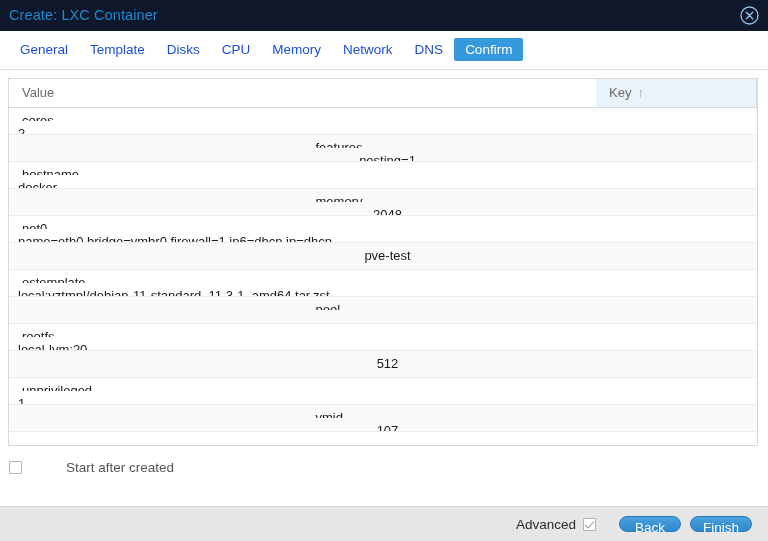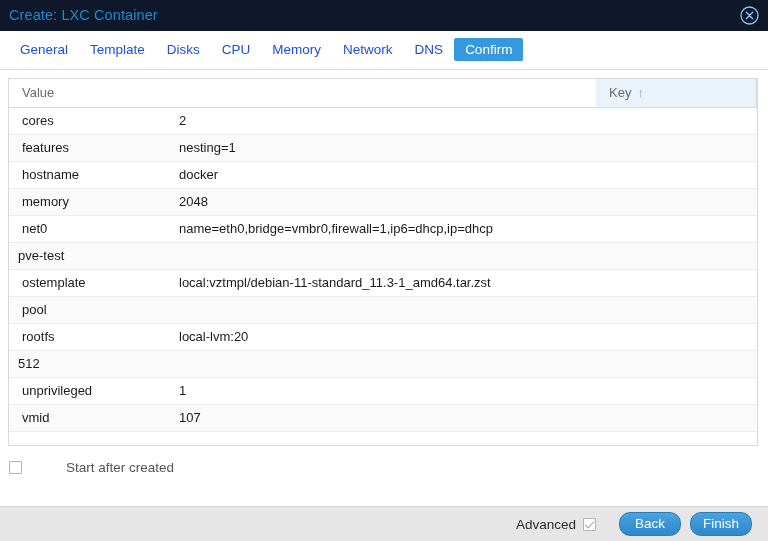--- a/index.html
+++ b/index.html
@@ -138,23 +138,25 @@
   .grid-body {
     position: relative;
   }
   .row {
     display: flex;
     height: 27px;
     box-sizing: border-box;
     border-bottom: 1px solid #ededed;
     background: #ffffff;
     cursor: default;
+    flex-direction: column;
   }
   .row.odd {
     background: #fafafa;
+    align-items: center;
   }
   .row.filler {
     border-bottom: none;
     height: 28px;
   }
   .cell {
     box-sizing: border-box;
     height: 26px;
     line-height: 26px;
     font-size: 13px;
@@ -221,21 +223,21 @@
     font-size: 13.5px;
     color: #2c2c2c;
     margin-right: 7px;
     white-space: nowrap;
   }
   .adv-cb {
     margin-right: 14px;
   }
   .btn {
     width: 62px;
-    height: 24px;
+    height: 16px;
     margin-left: 9px;
     border: 1px solid #2a7ab5;
     border-radius: 11px;
     background: linear-gradient(to bottom, #4ca5e0 0%, #3a93d4 50%, #2f8ace 100%);
     color: #ffffff;
     font-size: 13.5px;
     font-family: "Liberation Sans", sans-serif;
     line-height: 22px;
     text-align: center;
     cursor: pointer;

